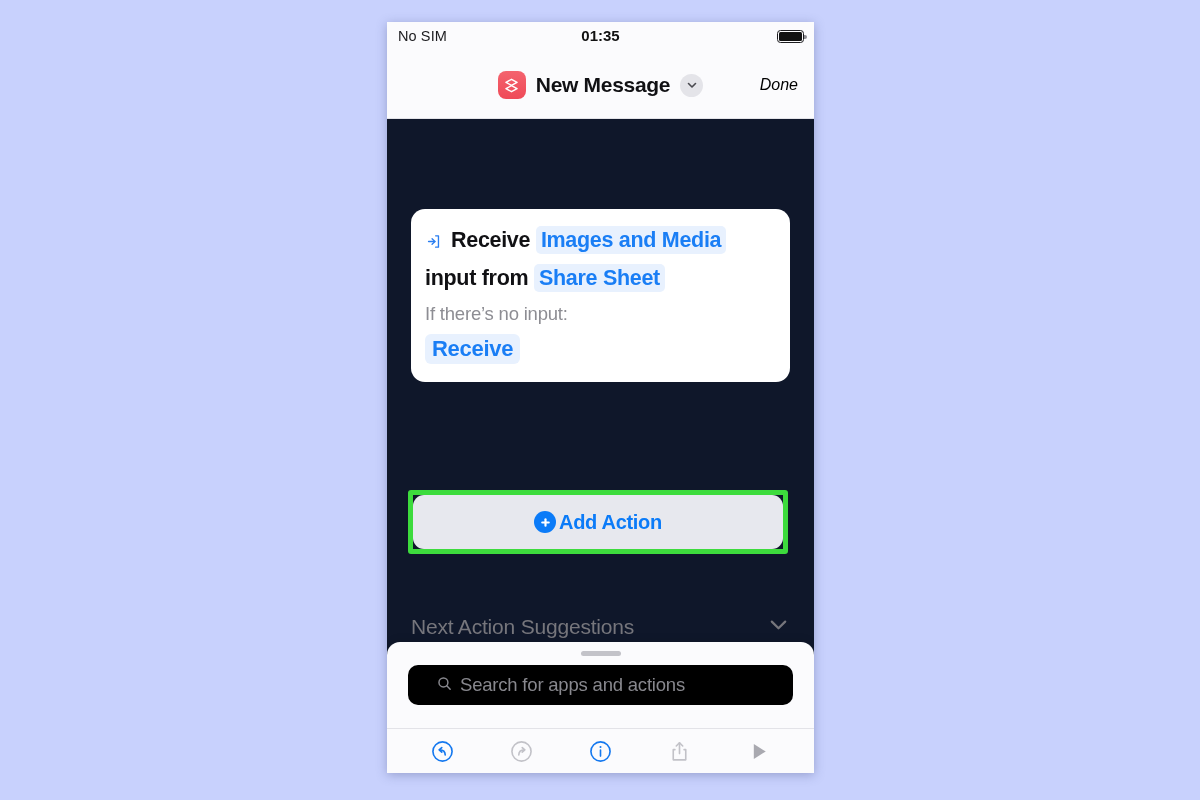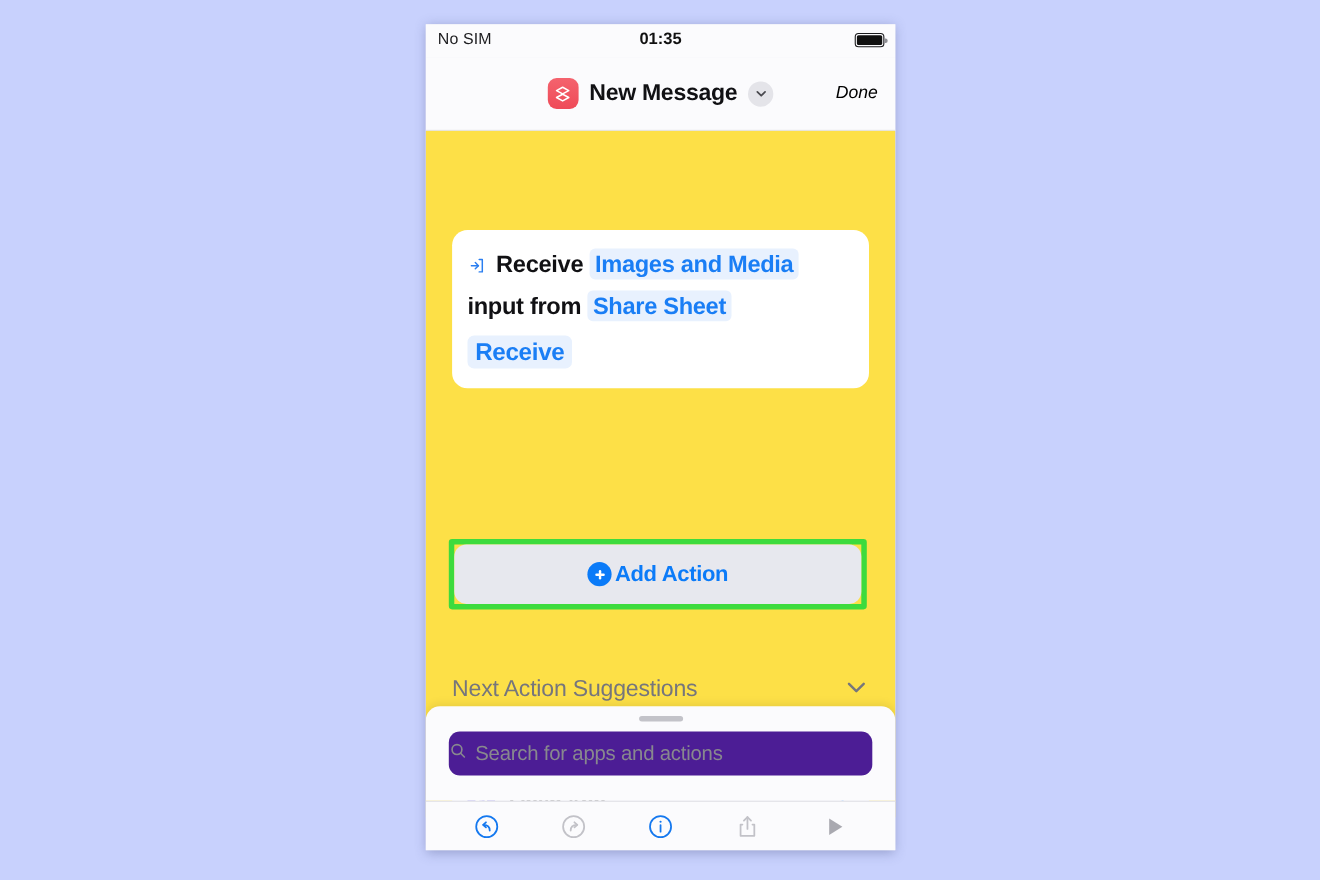--- a/index.html
+++ b/index.html
@@ -62,21 +62,21 @@
   .chev-btn {
     width: 23px; height: 23px; border-radius: 50%; background: #e4e4e9;
     display: flex; align-items: center; justify-content: center;
   }
   .done-btn {
     position: absolute; right: 16px; top: 50%; transform: translateY(-50%);
     font-size: 16px; color: #000000; font-weight: 400; font-style: italic;
   }
 
   
-  .content { position: relative; height: 624px; background: #fde047; }
+  .content { position: relative; height: 624px; background: #0f172a; }
 
   .recv-card {
     position: absolute; left: 24px; top: 90px; width: 379px;
     background: #ffffff; border-radius: 14px;
     padding: 14px 14px 18px 14px;
   }
   .recv-line {
     font-size: 21.5px; line-height: 35px; color: #111114; font-weight: 600;
     letter-spacing: -.3px;
   }
@@ -139,22 +139,22 @@
     position: absolute; left: 0; bottom: 45px; width: 100%; height: 86px;
     background: #fbfbfd; border-radius: 13px 13px 0 0;
     box-shadow: 0 -2px 9px rgba(0,0,0,0.09);
   }
   .grabber {
     position: absolute; left: 50%; transform: translateX(-50%); top: 9px;
     width: 40px; height: 5px; border-radius: 3px; background: #c3c3c9;
   }
   .searchbar {
     position: absolute; left: 21px; top: 23px; width: 385px; height: 40px;
-    background: #4c1d95; border-radius: 10px;
-    display: flex; align-items: center; padding: 0 0; gap: 7px;
+    background: #000000; border-radius: 10px;
+    display: flex; align-items: center; padding: 0 28px; gap: 7px;
   }
   .search-ph { font-size: 18.5px; color: #88888e; letter-spacing: -.2px; }
 
   
   .toolbar {
     position: absolute; left: 0; bottom: 0; width: 100%; height: 45px;
     background: #fbfbfd; border-top: 1px solid #e3e3e8;
     display: flex; align-items: center; justify-content: space-around;
     padding: 0 16px;
   }
@@ -202,20 +202,21 @@
             <svg width="17" height="17" viewBox="0 0 24 24" fill="none" stroke="#2a7ef0" stroke-width="1.9" stroke-linecap="round" stroke-linejoin="round">
               <path d="M15 4 H19 V20 H15"></path>
               <line x1="5" y1="12" x2="14" y2="12"></line>
               <polyline points="10,8 14,12 10,16"></polyline>
             </svg>
           </span><span>Receive</span>
           <span class="tok">Images and Media</span>
           <span>input from</span>
           <span class="tok">Share Sheet</span>
         </div>
+        <div class="recv-sub">If there’s no input:</div>
         <div class="recv-cont">Receive</div>
       </div>
 
 
       <div class="addaction-hl"></div>
       <div class="addaction">
         <span class="plus-circle">
           <svg width="13" height="13" viewBox="0 0 24 24" stroke="#ffffff" stroke-width="4" stroke-linecap="round">
             <line x1="12" y1="6" x2="12" y2="18"></line>
               <line x1="6" y1="12" x2="18" y2="12"></line>

